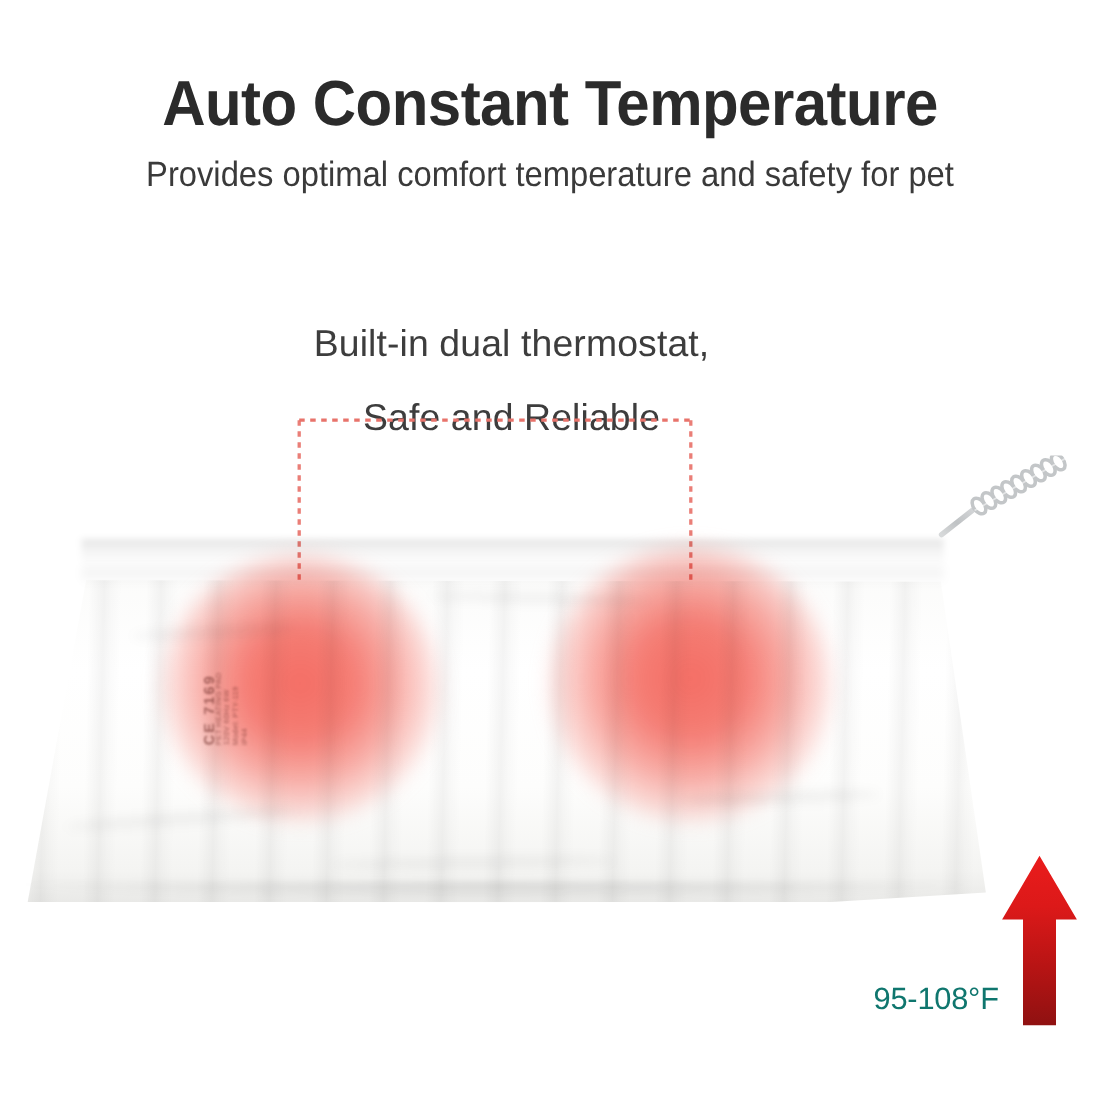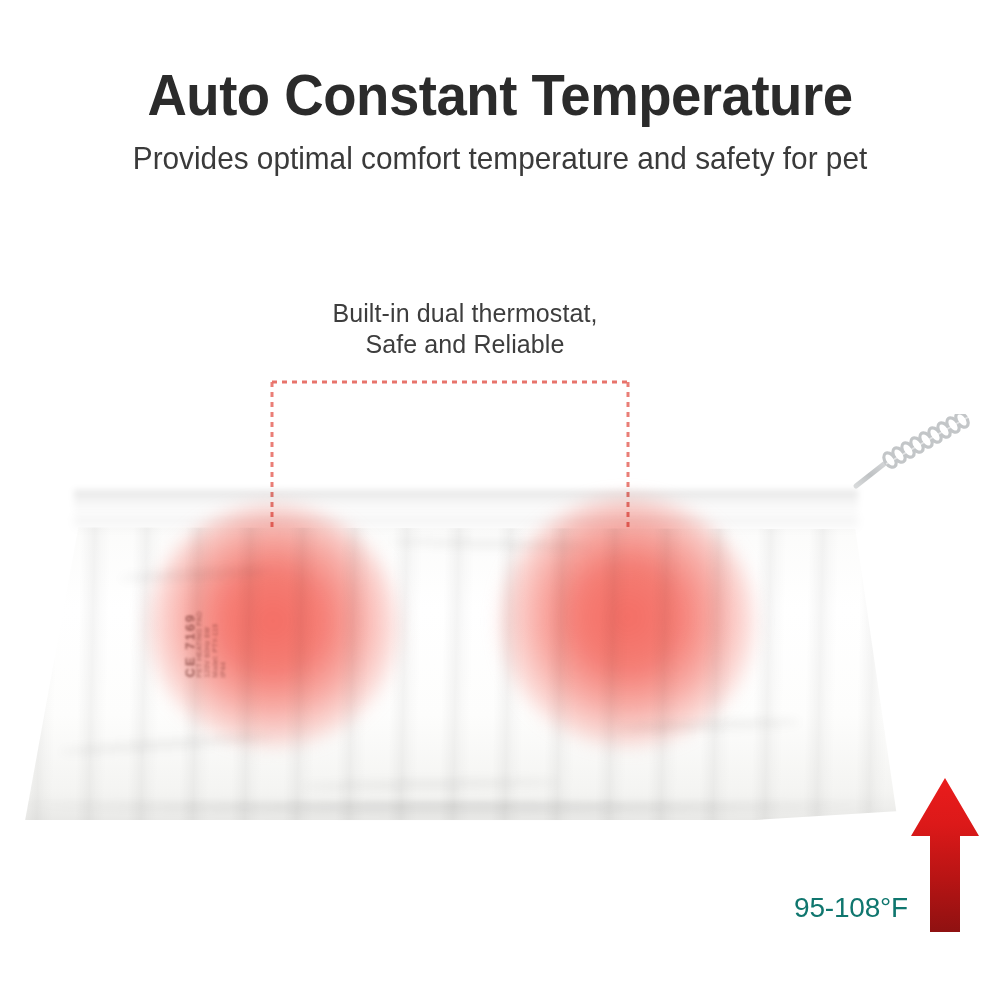--- a/index.html
+++ b/index.html
@@ -50,26 +50,26 @@
     white-space: nowrap;
   }
 
   
   .callout-text {
     position: absolute;
     left: 230px;
     top: 298px;
     width: 470px;
     text-align: center;
-    font-size: 25px;
+    font-size: 34px;
     line-height: 31px;
     color: #3d3d3d;
     letter-spacing: 0.1px;
   }
-  .callout-text .l2 { display: block; }
+  .callout-text .l2 { display: block; margin-top: 36px; }
 
   
   .bracket {
     position: absolute;
     left: 265px;
     top: 375px;
     width: 370px;
     height: 200px;
     pointer-events: none;
   }

